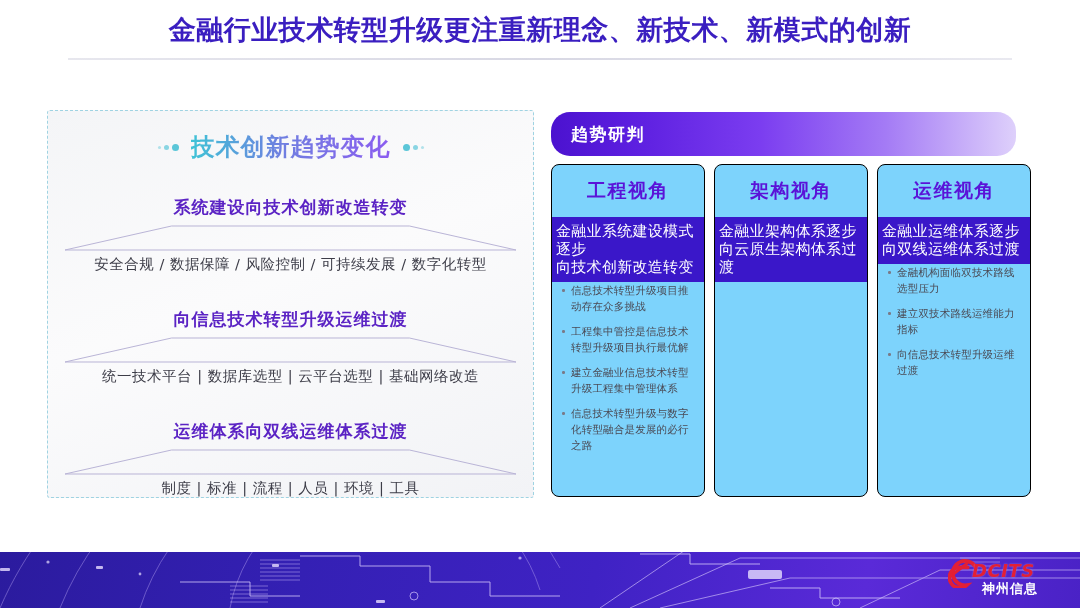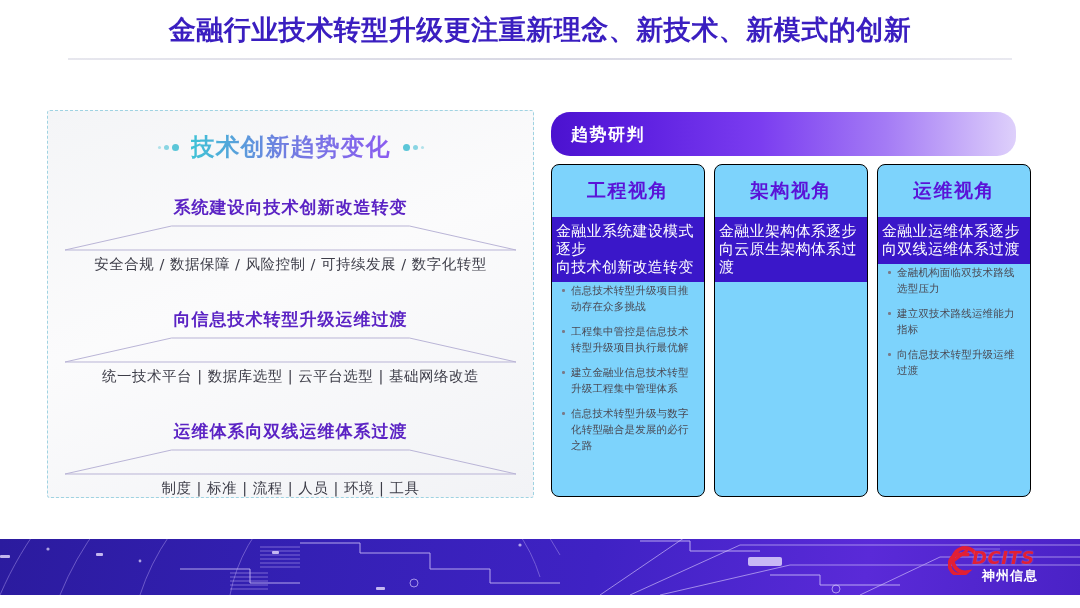--- a/index.html
+++ b/index.html
@@ -196,21 +196,21 @@
     position: absolute;
     left: 4px; top: 7px;
     width: 2.5px; height: 2.5px;
     background: #7a7a88;
     border-radius: 50%;
   }
 
   
   .banner {
     position: absolute;
-    left: 0; bottom: 13px;
+    left: 0; bottom: 0;
     width: 1080px; height: 56px;
     background: linear-gradient(100deg,#2b1b9e 0%,#3420b4 28%,#3f22c4 55%,#5a2ad8 80%,#4a22c6 100%);
     overflow: hidden;
   }
   .banner svg { position: absolute; left: 0; top: 0; }
   .logo {
     position: absolute;
     right: 12px; top: 6px;
     width: 120px; height: 44px;
   }

